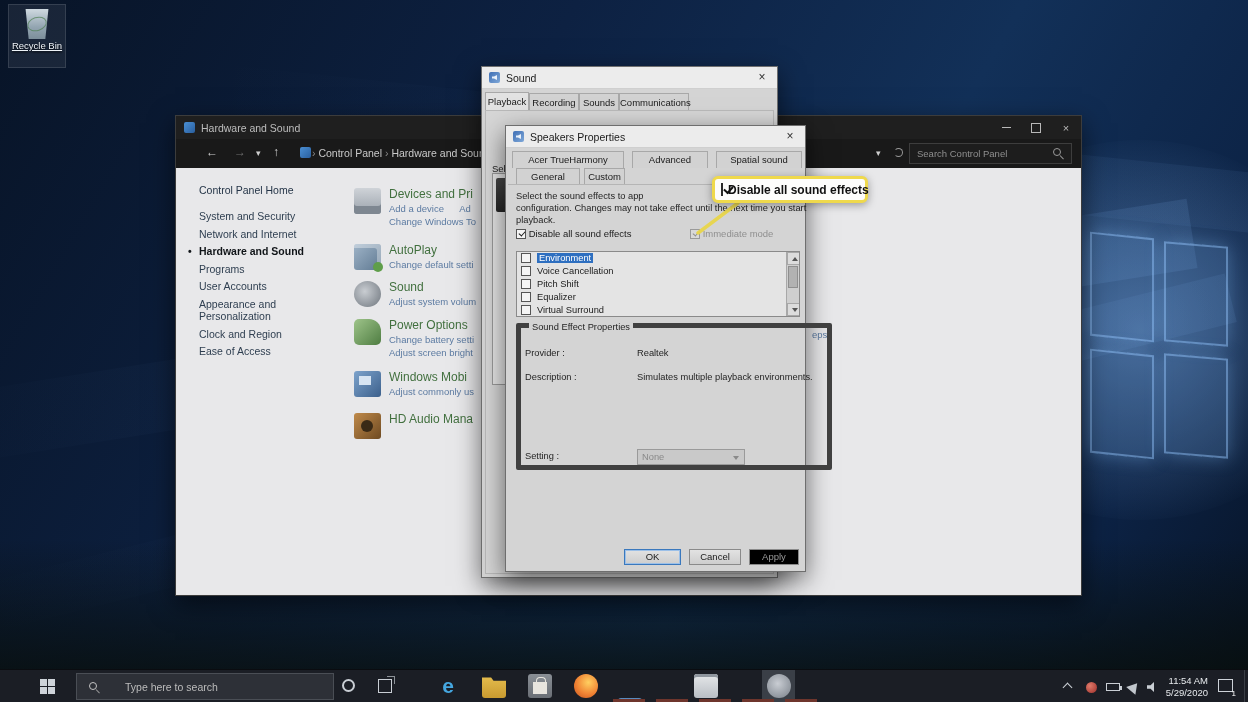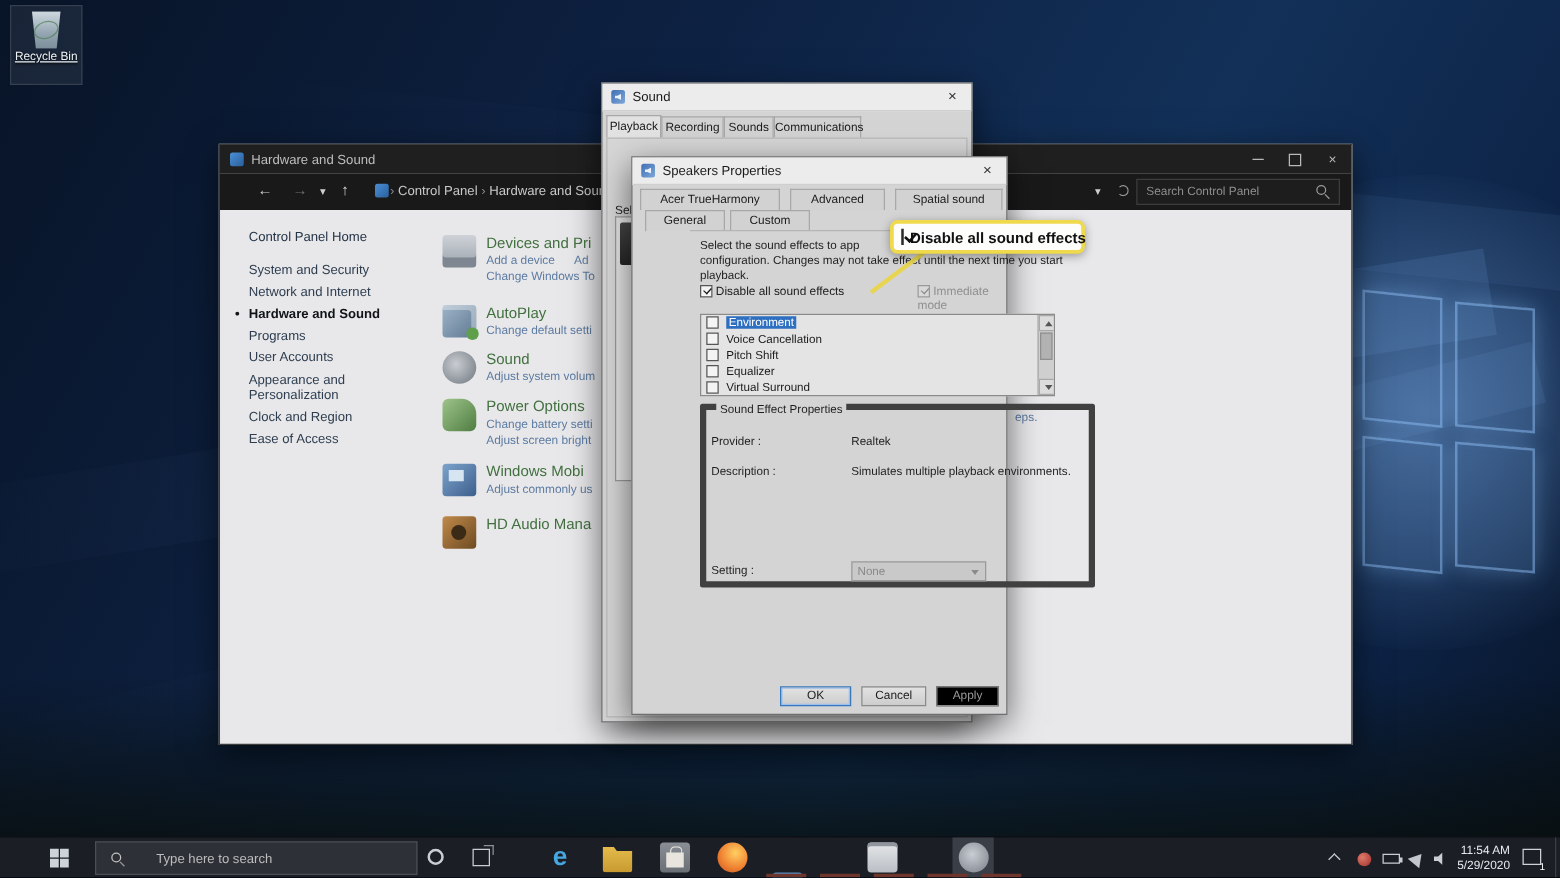--- a/index.html
+++ b/index.html
@@ -69,21 +69,21 @@
   
   #snd{left:481px;top:66px;width:297px;height:512px;z-index:20;}
   .snd-tab{position:absolute;top:26px;height:18px;line-height:17px;}
   #snd-panel{position:absolute;left:3px;right:3px;top:43px;bottom:3px;border:1px solid #b9b9b9;background:#d6d6d6;}
   #snd-frag{position:absolute;left:6px;top:52px;font-size:9.5px;color:#222;}
   #snd-list{position:absolute;left:6px;top:62px;width:18px;height:212px;background:#e6e6e6;border:1px solid #9a9a9a;border-right:none;}
   #snd-dev{position:absolute;left:3px;top:4px;width:13px;height:34px;background:linear-gradient(180deg,#474747,#262626);border-radius:2px;}
   
   #spk{left:505px;top:125px;width:301px;height:447px;z-index:30;}
   .spk-tab{position:absolute;height:17px;line-height:16px;}
-  #spk-panel{position:absolute;left:2px;right:2px;top:58px;bottom:2px;border-top:1px solid #b5b5b5;background:#d4d4d4;margin-left:44px;}
+  #spk-panel{position:absolute;left:2px;right:2px;top:58px;bottom:2px;border-top:1px solid #b5b5b5;background:#d4d4d4;}
   .intro{position:absolute;left:8px;font-size:9.3px;color:#1f1f1f;white-space:nowrap;}
   .cbrow{position:absolute;font-size:9.5px;color:#1a1a1a;}
   .cbrow.gray{color:#8f8f8f;}
   #fxlist{position:absolute;left:8px;top:124px;width:284px;height:66px;background:#e4e4e4;border:1px solid #8a8a8a;overflow:hidden;}
   .fx-row{position:relative;height:13px;line-height:13px;font-size:9.3px;color:#1a1a1a;padding-left:20px;}
   .fx-row .checkbox{position:absolute;left:4px;top:1px;}
   .fx-row.sel .fx-label{background:#2e6fc0;color:#fff;padding:0 2px;}
   #fxscroll{position:absolute;right:0;top:0;bottom:0;width:13px;background:#cfcfcf;border-left:1px solid #a8a8a8;}
   .sc-arrow{position:absolute;left:0;width:13px;height:13px;background:#dcdcdc;border:1px solid #a8a8a8;}
   .sc-arrow::after{content:"";position:absolute;left:3.5px;border-left:3px solid transparent;border-right:3px solid transparent;}
@@ -256,21 +256,21 @@
     <div class="dlg-titlebar">
       <div class="spk-ico"></div>
       <div class="dlg-title">Speakers Properties</div>
     </div>
     <div class="dlg-close">×</div>
 
     <div class="tab spk-tab" style="left:6px;top:25px;width:112px;">Acer TrueHarmony</div>
     <div class="tab spk-tab" style="left:126px;top:25px;width:76px;">Advanced</div>
     <div class="tab spk-tab" style="left:210px;top:25px;width:86px;">Spatial sound</div>
     <div class="tab spk-tab" style="left:10px;top:42px;width:64px;">General</div>
-    <div class="tab spk-tab" style="left:78px;top:42px;width:64px;">Custom</div>
+    <div class="tab spk-tab" style="left:78px;top:42px;width:41px;">Custom</div>
 
     <div id="spk-panel">
       <div class="intro" style="top:6px;">Select the sound effects to app</div>
       <div class="intro" style="top:18px;">configuration. Changes may not take effect until the next time you start</div>
       <div class="intro" style="top:30px;">playback.</div>
 
       <div class="cbrow" style="left:8px;top:43px;">
         <span class="checkbox checked"></span>
         <span>Disable all sound effects</span>
       </div>

